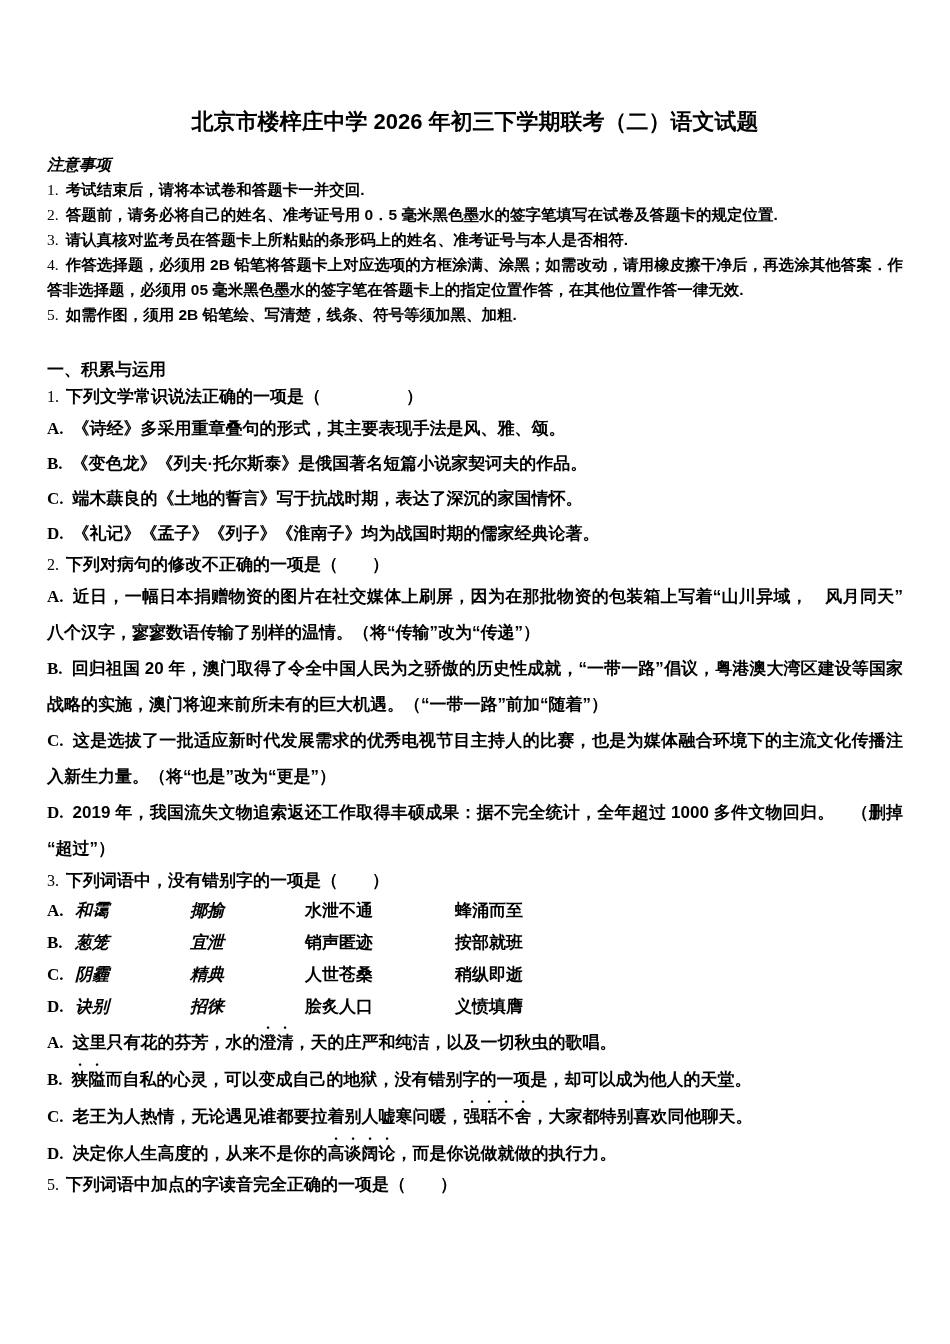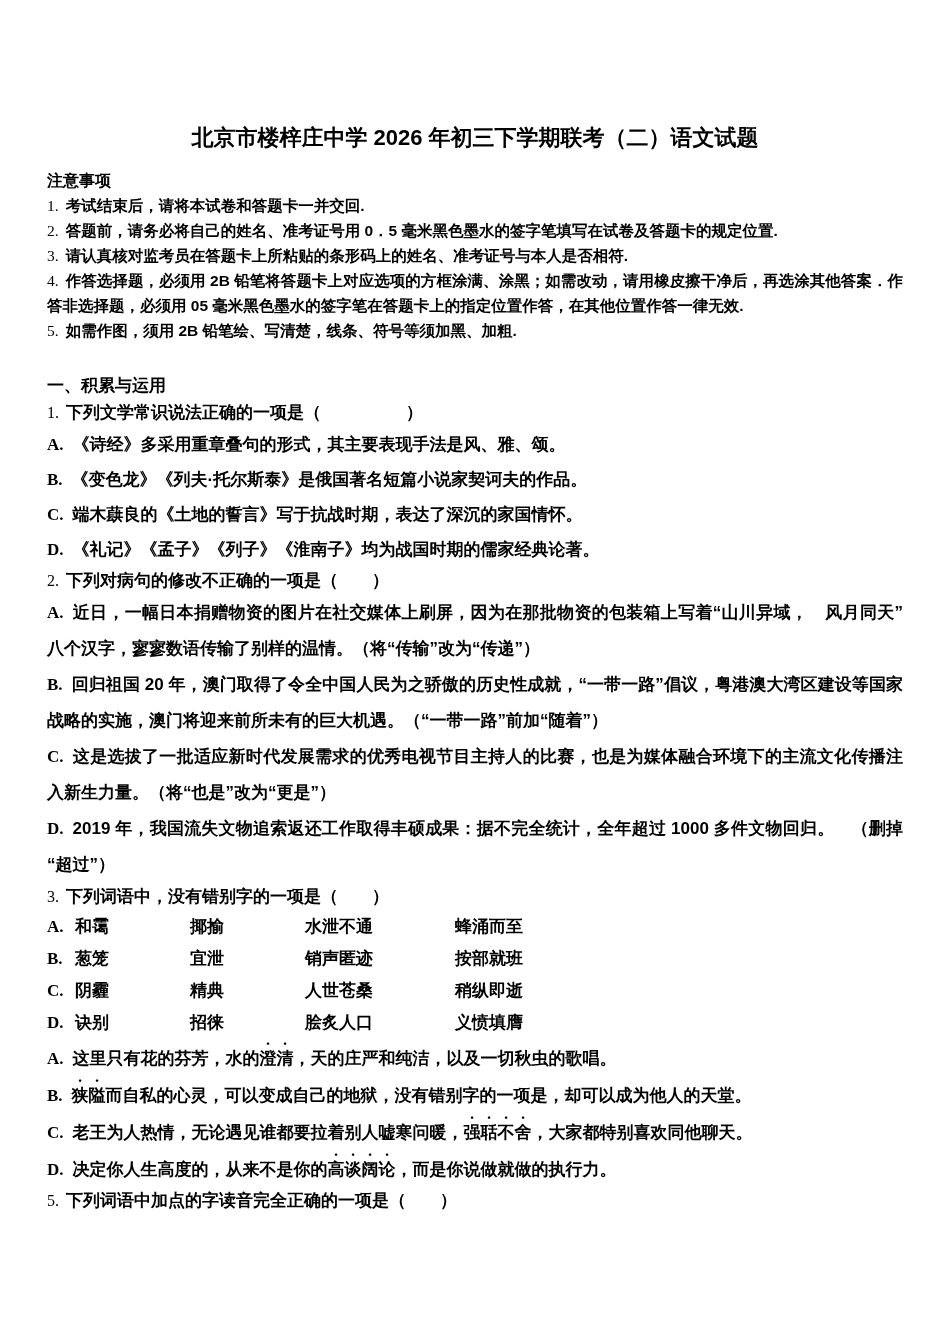--- a/index.html
+++ b/index.html
@@ -9,25 +9,25 @@
     font-family: "Liberation Sans", "DejaVu Sans", sans-serif;
     font-weight: 700;
     overflow: hidden;
   }
   .page { padding: 108px 47px 0 47px; box-sizing: border-box; }
 
   .title {
     text-align: center;
     font-size: 22px;
     line-height: 28px;
-    margin: 16px 0 16px 0;
+    margin: 0 0 16px 0;
     font-weight: 700;
   }
 
-  .notice-heading { font-size: 16px; line-height: 25px; }
+  .notice-heading { font-size: 16px; line-height: 25px; font-style: italic; }
   .note { font-size: 15.5px; line-height: 25px; text-align: justify; }
   .num {
     font-family: "Liberation Serif", serif;
     font-weight: 400;
     margin-right: 7px;
   }
 
   .section-heading { font-size: 17px; line-height: 26px; margin-top: 30px; }
 
   .stem { font-size: 17px; line-height: 28px; }
@@ -37,21 +37,21 @@
   .olabel {
     font-family: "Liberation Serif", serif;
     font-weight: 700;
     margin-right: 9px;
   }
 
   .para { font-size: 17px; line-height: 36px; text-align: justify; }
 
   .wrow { font-size: 17px; line-height: 32px; display: flex; }
   .wrow .olabel { width: 28px; margin-right: 0; }
-  .wrow .w0, .wrow .w1 { width: 115px; }
+  .wrow .w0, .wrow .w1 { width: 115px; font-style: italic; }
   .wrow .w2 { width: 150px; }
 
   .emdot {
     -webkit-text-emphasis-style: dot;
     text-emphasis-style: dot;
     -webkit-text-emphasis-position: over right;
     text-emphasis-position: over right;
     text-align: center;
   }
 </style>

